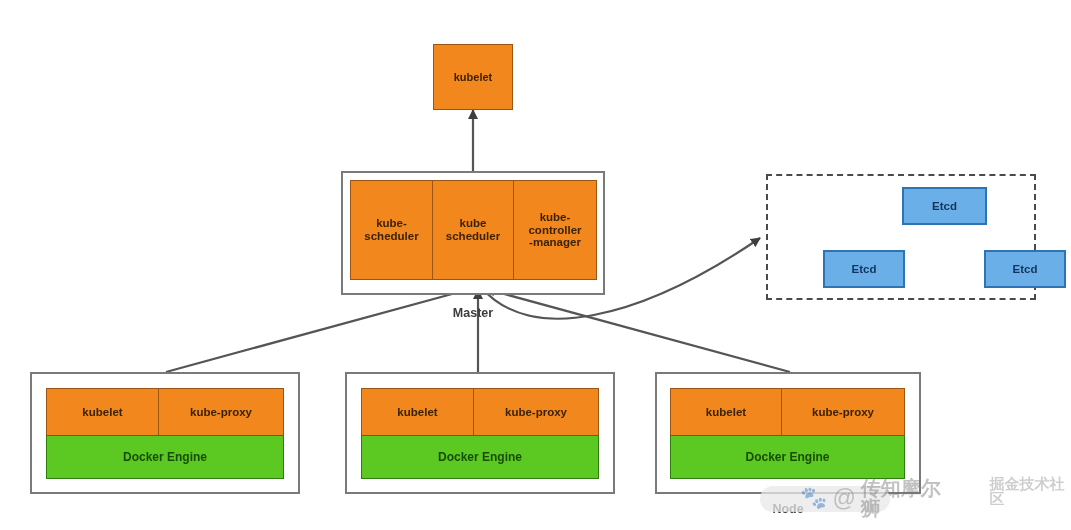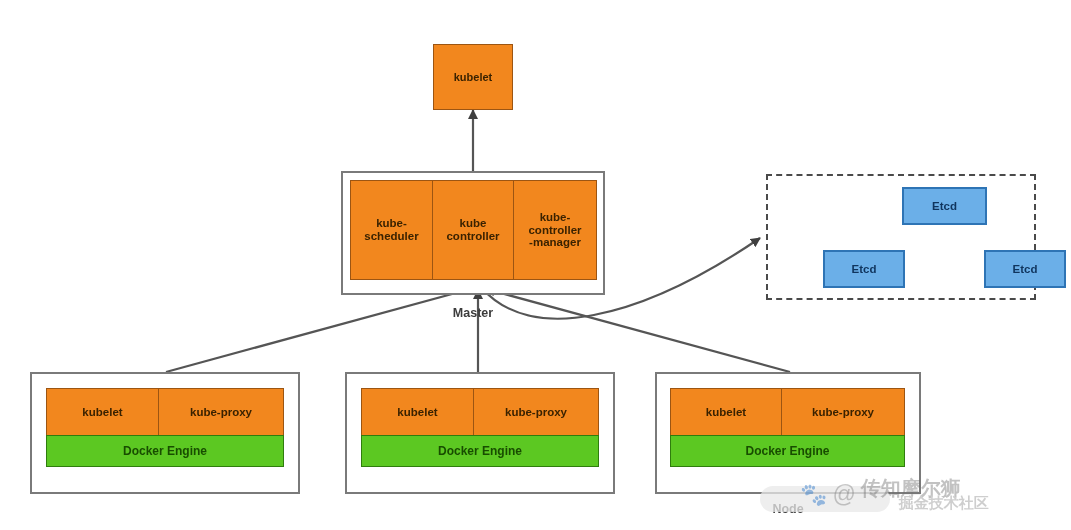--- a/index.html
+++ b/index.html
@@ -121,21 +121,21 @@
     top: 372px;
     height: 122px;
   }
   .node-kubelet, .node-proxy {
     top: 388px;
     height: 48px;
     font-size: 11.5px;
   }
   .node-docker {
     top: 435px;
-    height: 32px;
+    height: 44px;
     font-size: 12px;
   }
   .node-label {
     position: absolute;
     top: 502px;
     text-align: center;
     font-size: 12.5px;
     font-weight: bold;
     color: #3c3c3c;
   }
@@ -175,23 +175,22 @@
     line-height: 1;
     color: #8a8a8a;
   }
   #watermark-at {
     font-size: 23px;
     line-height: 1;
     color: #7d7d7d;
   }
   #watermark-text-stack {
     display: flex;
-    flex-direction: column;
+    flex-direction: row;
     line-height: 1.0;
-    font-family: Liberation Serif, serif;
   }
   #watermark-main {
     font-size: 20px;
     font-weight: bold;
     color: #707070;
   }
   #watermark-sub {
     font-size: 15px;
     font-weight: bold;
     color: #8d8d8d;
@@ -266,21 +265,21 @@
 
   <div class="box outline" id="master-outer"></div>
 
   <div class="box orange master-part" id="master-scheduler">
     <span style="white-space:pre-line;">kube-
 scheduler</span>
   </div>
 
   <div class="box orange master-part" id="master-apiserver">
     <span style="white-space:pre-line;">kube
-controller</span>
+scheduler</span>
   </div>
 
   <div class="box orange master-part" id="master-controller">
     <span style="white-space:pre-line;">kube-
 controller
 -manager</span>
   </div>
 
   <div id="master-label">Master</div>
 

